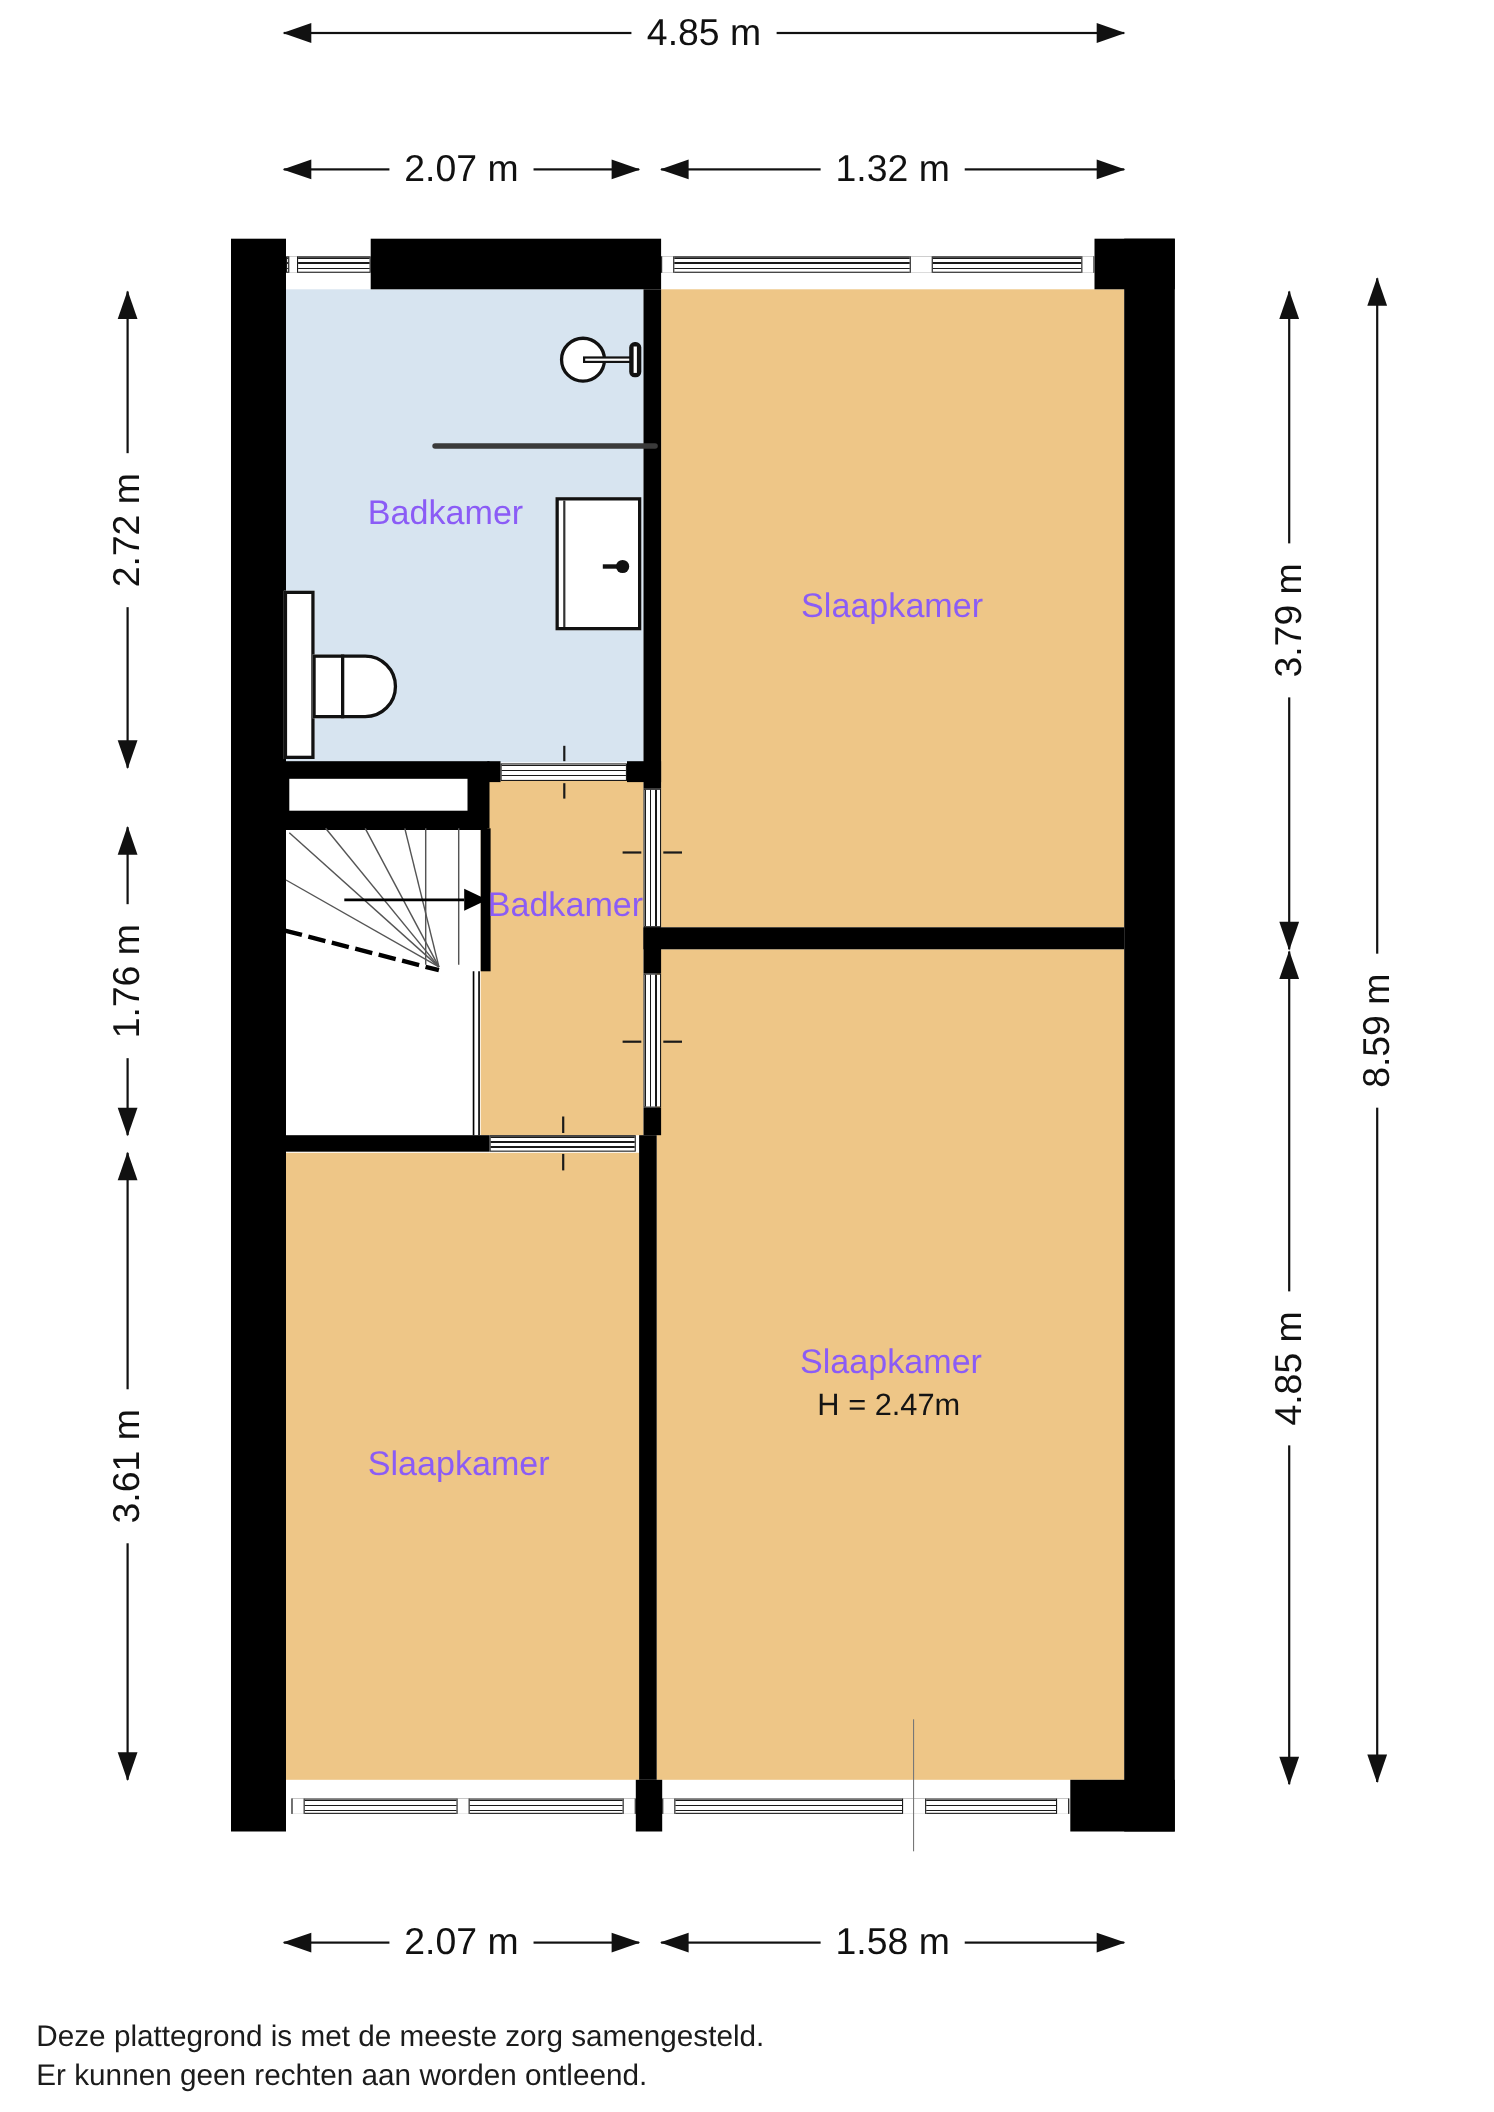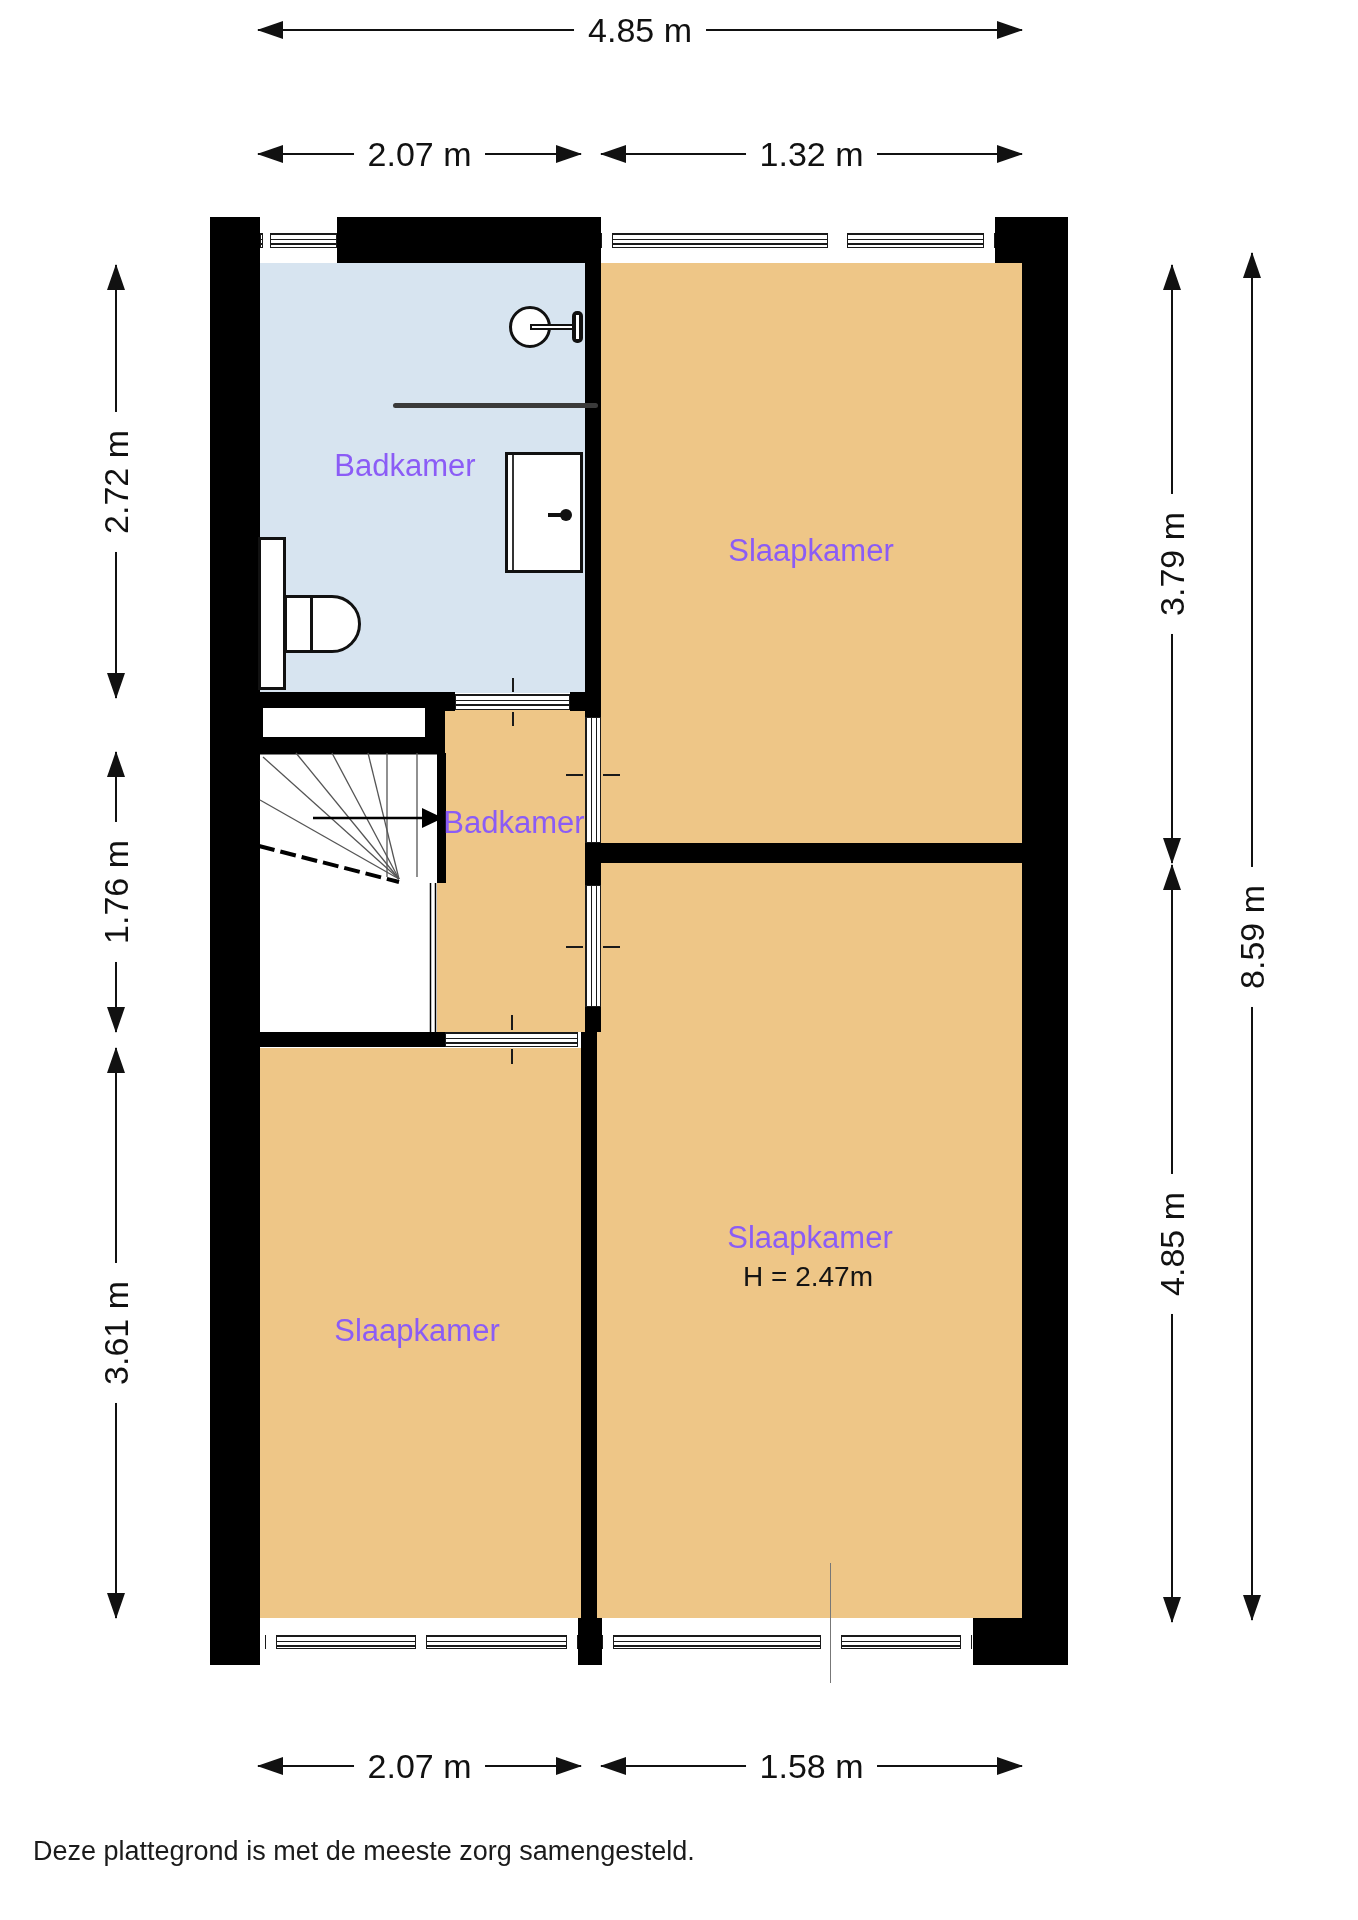--- a/index.html
+++ b/index.html
@@ -229,15 +229,16 @@
     <span class="dim-label rot">4.85 m</span>
   </div>
   <div class="dim-v" style="left:1251px; top:253px; height:1367px;">
     <span class="ah u"></span>
     <span class="ah d"></span>
     <span class="dim-label rot">8.59 m</span>
   </div>
 
   <div id="footer">
     <div>Deze plattegrond is met de meeste zorg samengesteld.</div>
+    <div>Er kunnen geen rechten aan worden ontleend.</div>
   </div>
 
 </div>
 
 </body></html>

